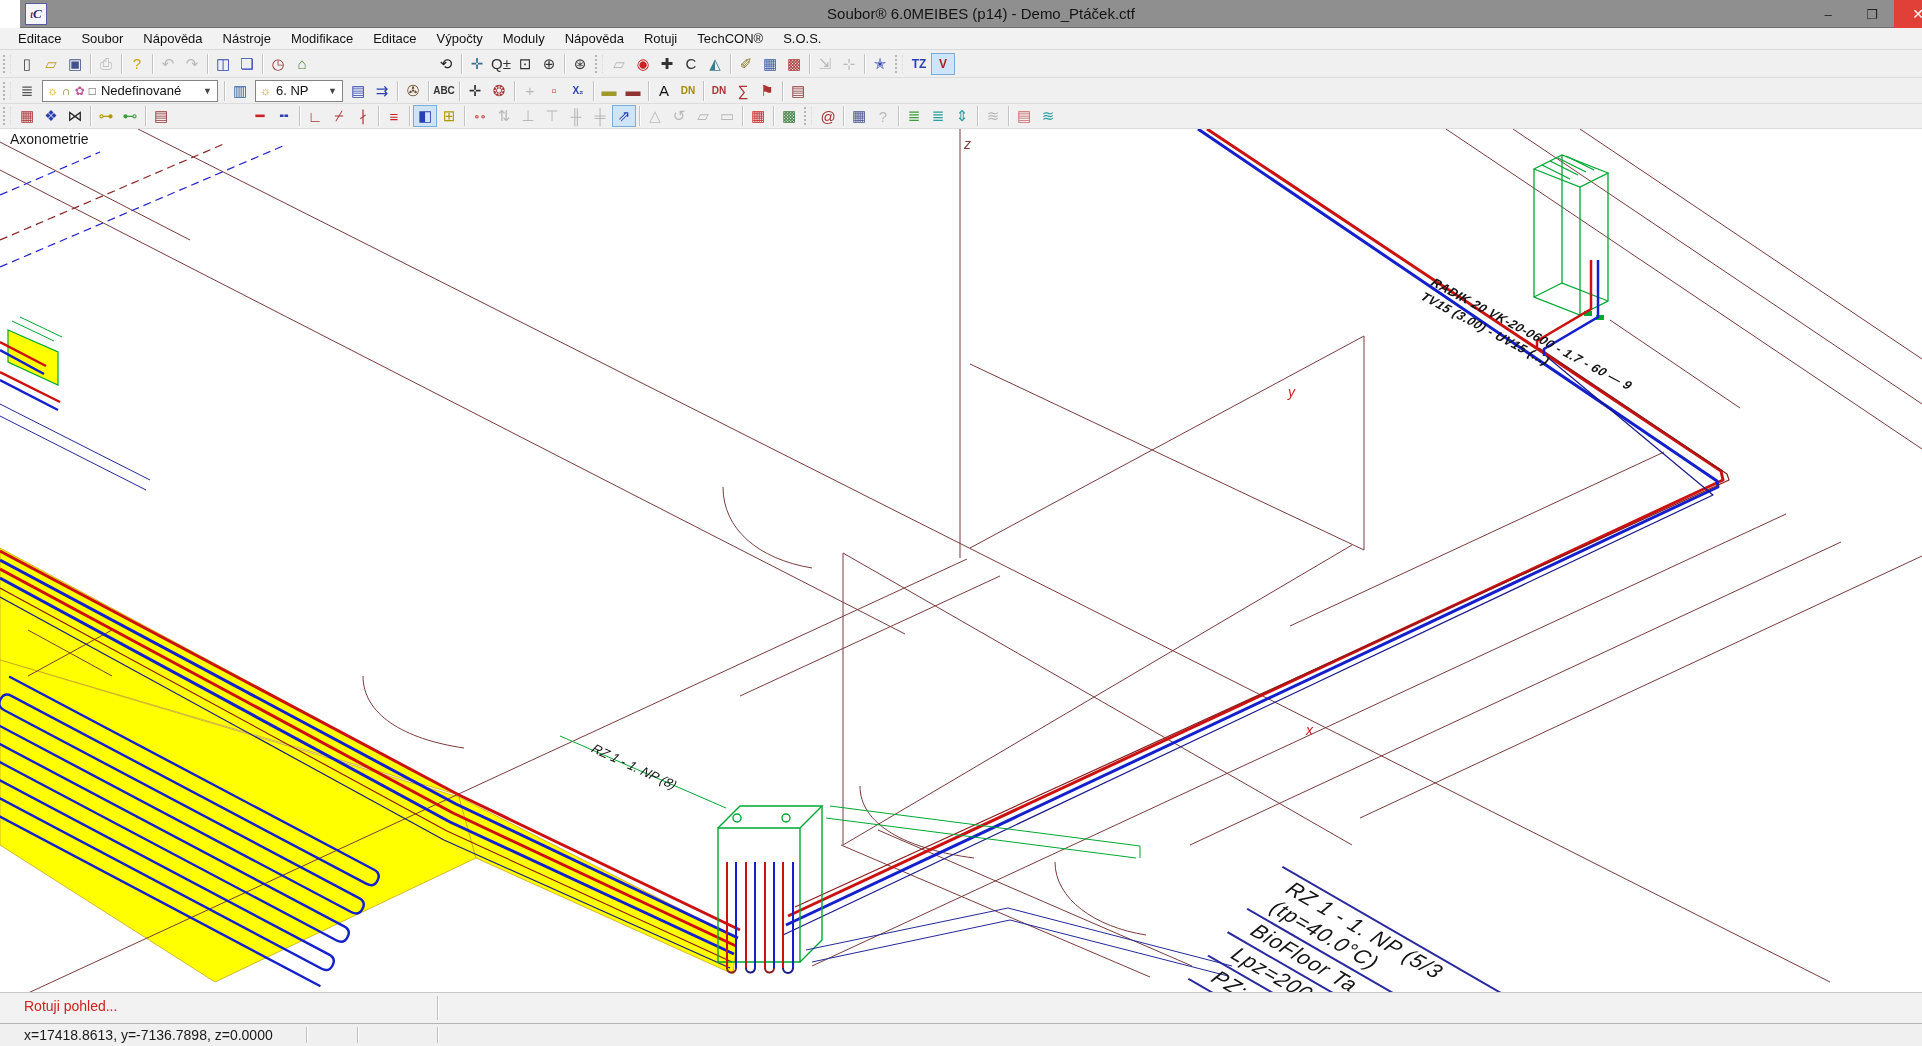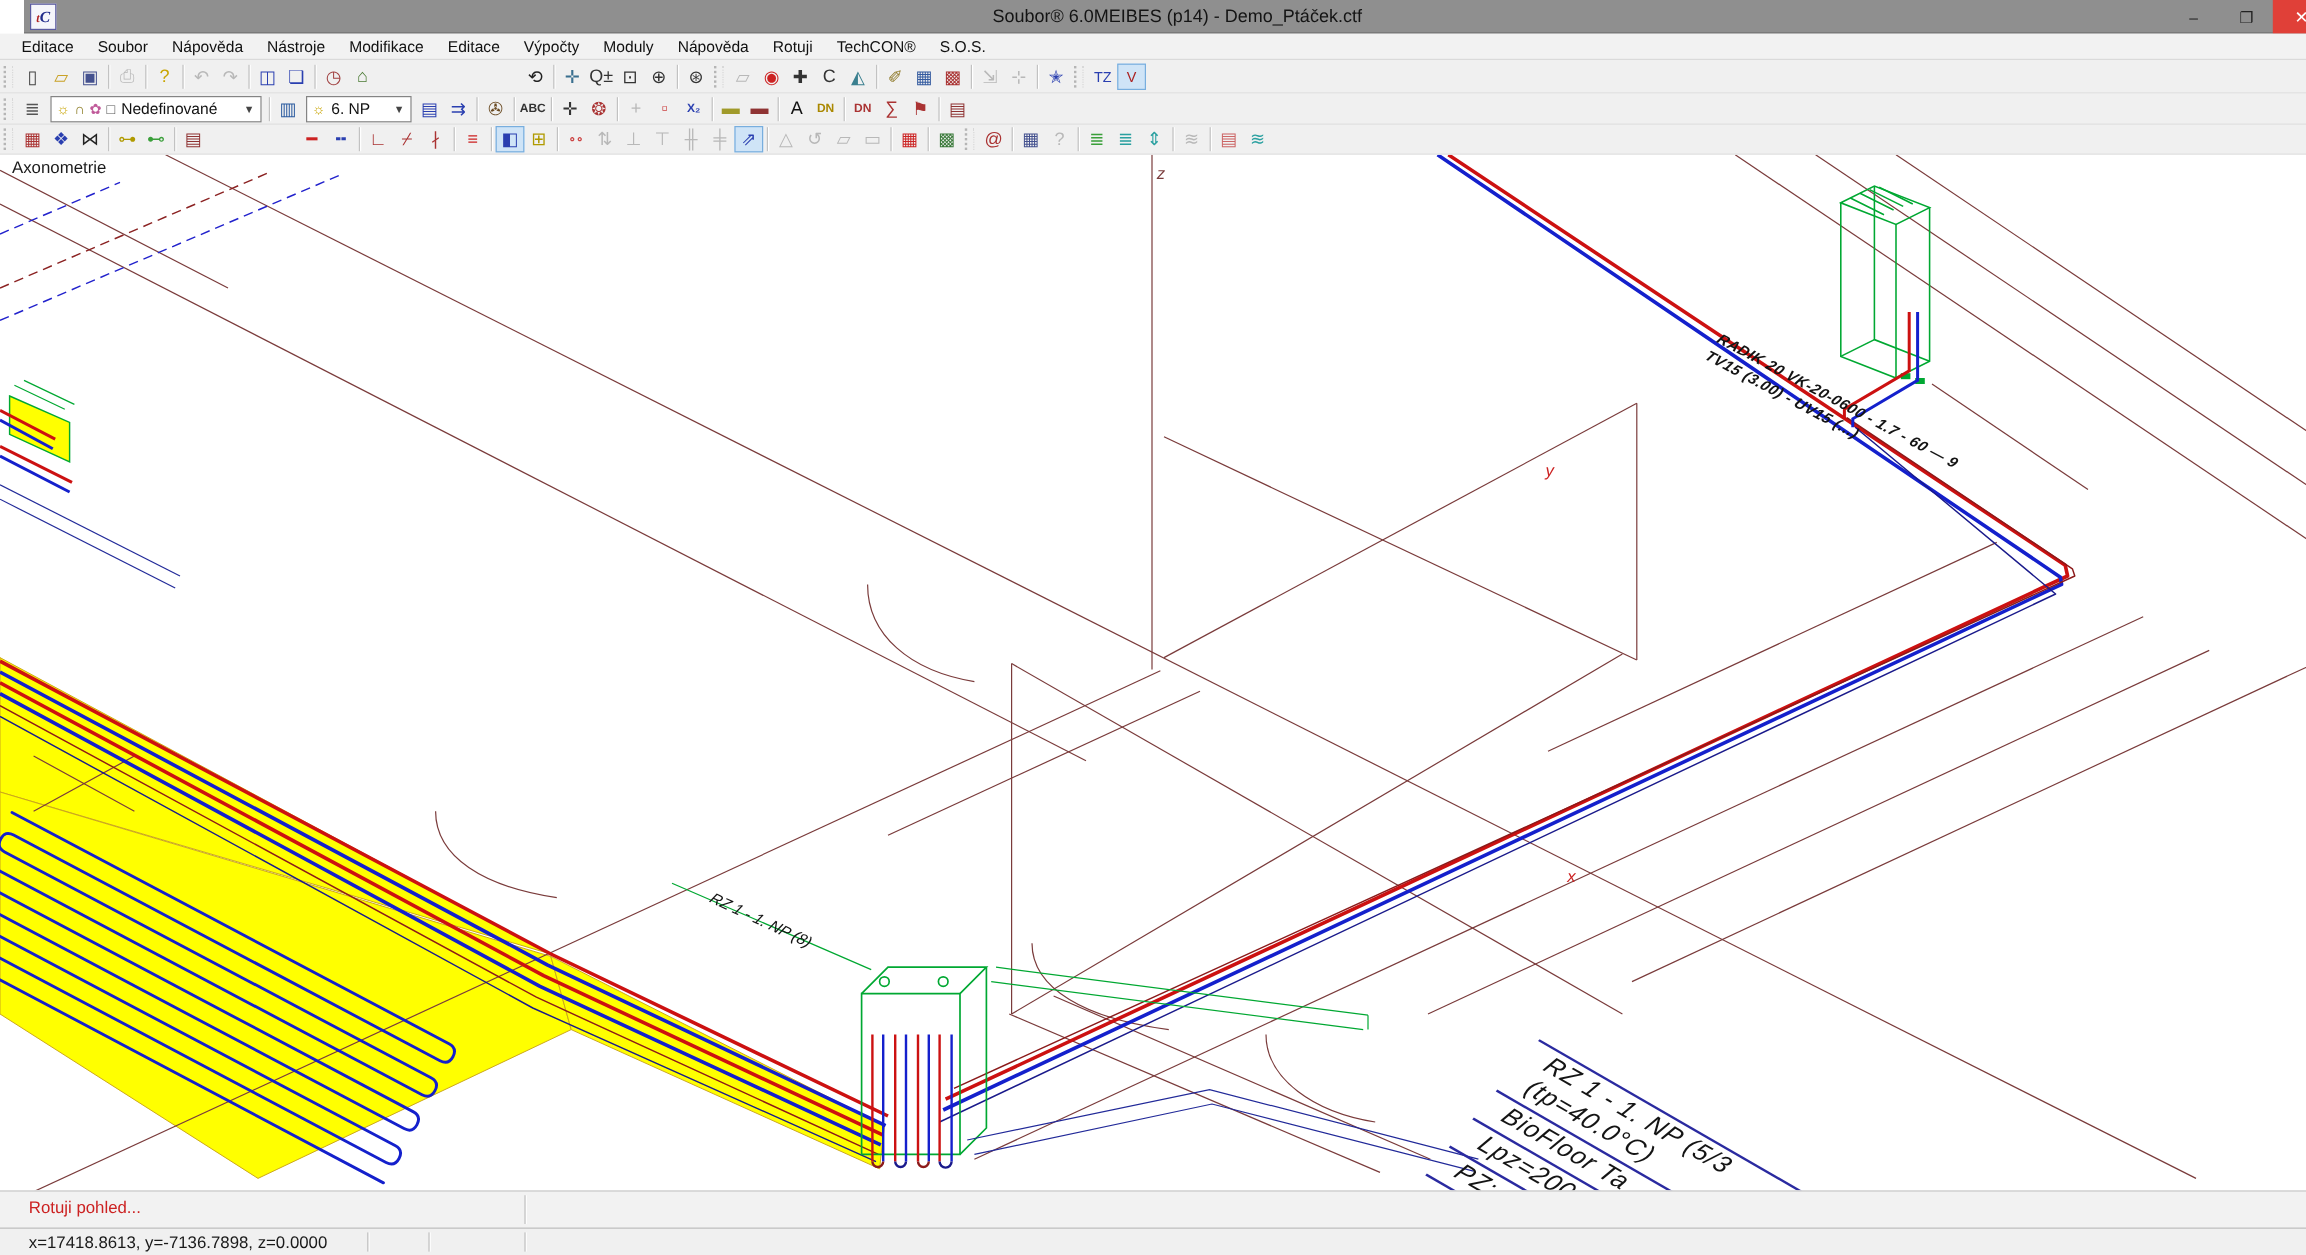--- a/index.html
+++ b/index.html
@@ -26,21 +26,21 @@
     box-sizing:border-box;display:flex;align-items:center;}
   .t1{top:50px;height:28px;}
   .t2{top:78px;height:26px;}
   .t3{top:104px;height:25px;}
   .strip{display:flex;align-items:center;height:100%;}
   .tgrip{width:5px;height:18px;margin:0 4px 0 3px;border-left:2px dotted #b5b5b5;border-right:1px dotted #d8d8d8;}
   .tsep{width:1px;height:20px;background:#c2c2c2;box-shadow:1px 0 0 #ffffff;margin:0 3px;}
   .tbi{width:24px;height:22px;display:inline-flex;align-items:center;justify-content:center;
     font-size:15px;color:#333;border:1px solid transparent;box-sizing:border-box;white-space:nowrap;}
   .tbi.small{font-size:10px;font-weight:bold;}
-  .tbi.txt{font-size:12px;font-weight:normal;}
+  .tbi.txt{font-size:12px;font-weight:bold;}
   .tbi.gray{color:#b8b8b8;}
   .tbi.sel{background:#cfe4f7;border:1px solid #78aede;}
   .tgap{height:100%;}
   .combo{height:22px;background:#fff;border:1px solid #848484;display:flex;align-items:center;
     font-size:13px;color:#111;padding:0 2px;box-sizing:border-box;margin:0 3px;}
   .combo .cicon{font-size:12px;margin:0 2px;}
   .combo .cval{flex:1;padding-left:3px;white-space:nowrap;overflow:hidden;}
   .combo .carrow{font-size:9px;color:#444;padding:0 3px;}
   
   .canvas{position:absolute;left:0;top:129px;width:1922px;height:863px;background:#ffffff;overflow:hidden;}

